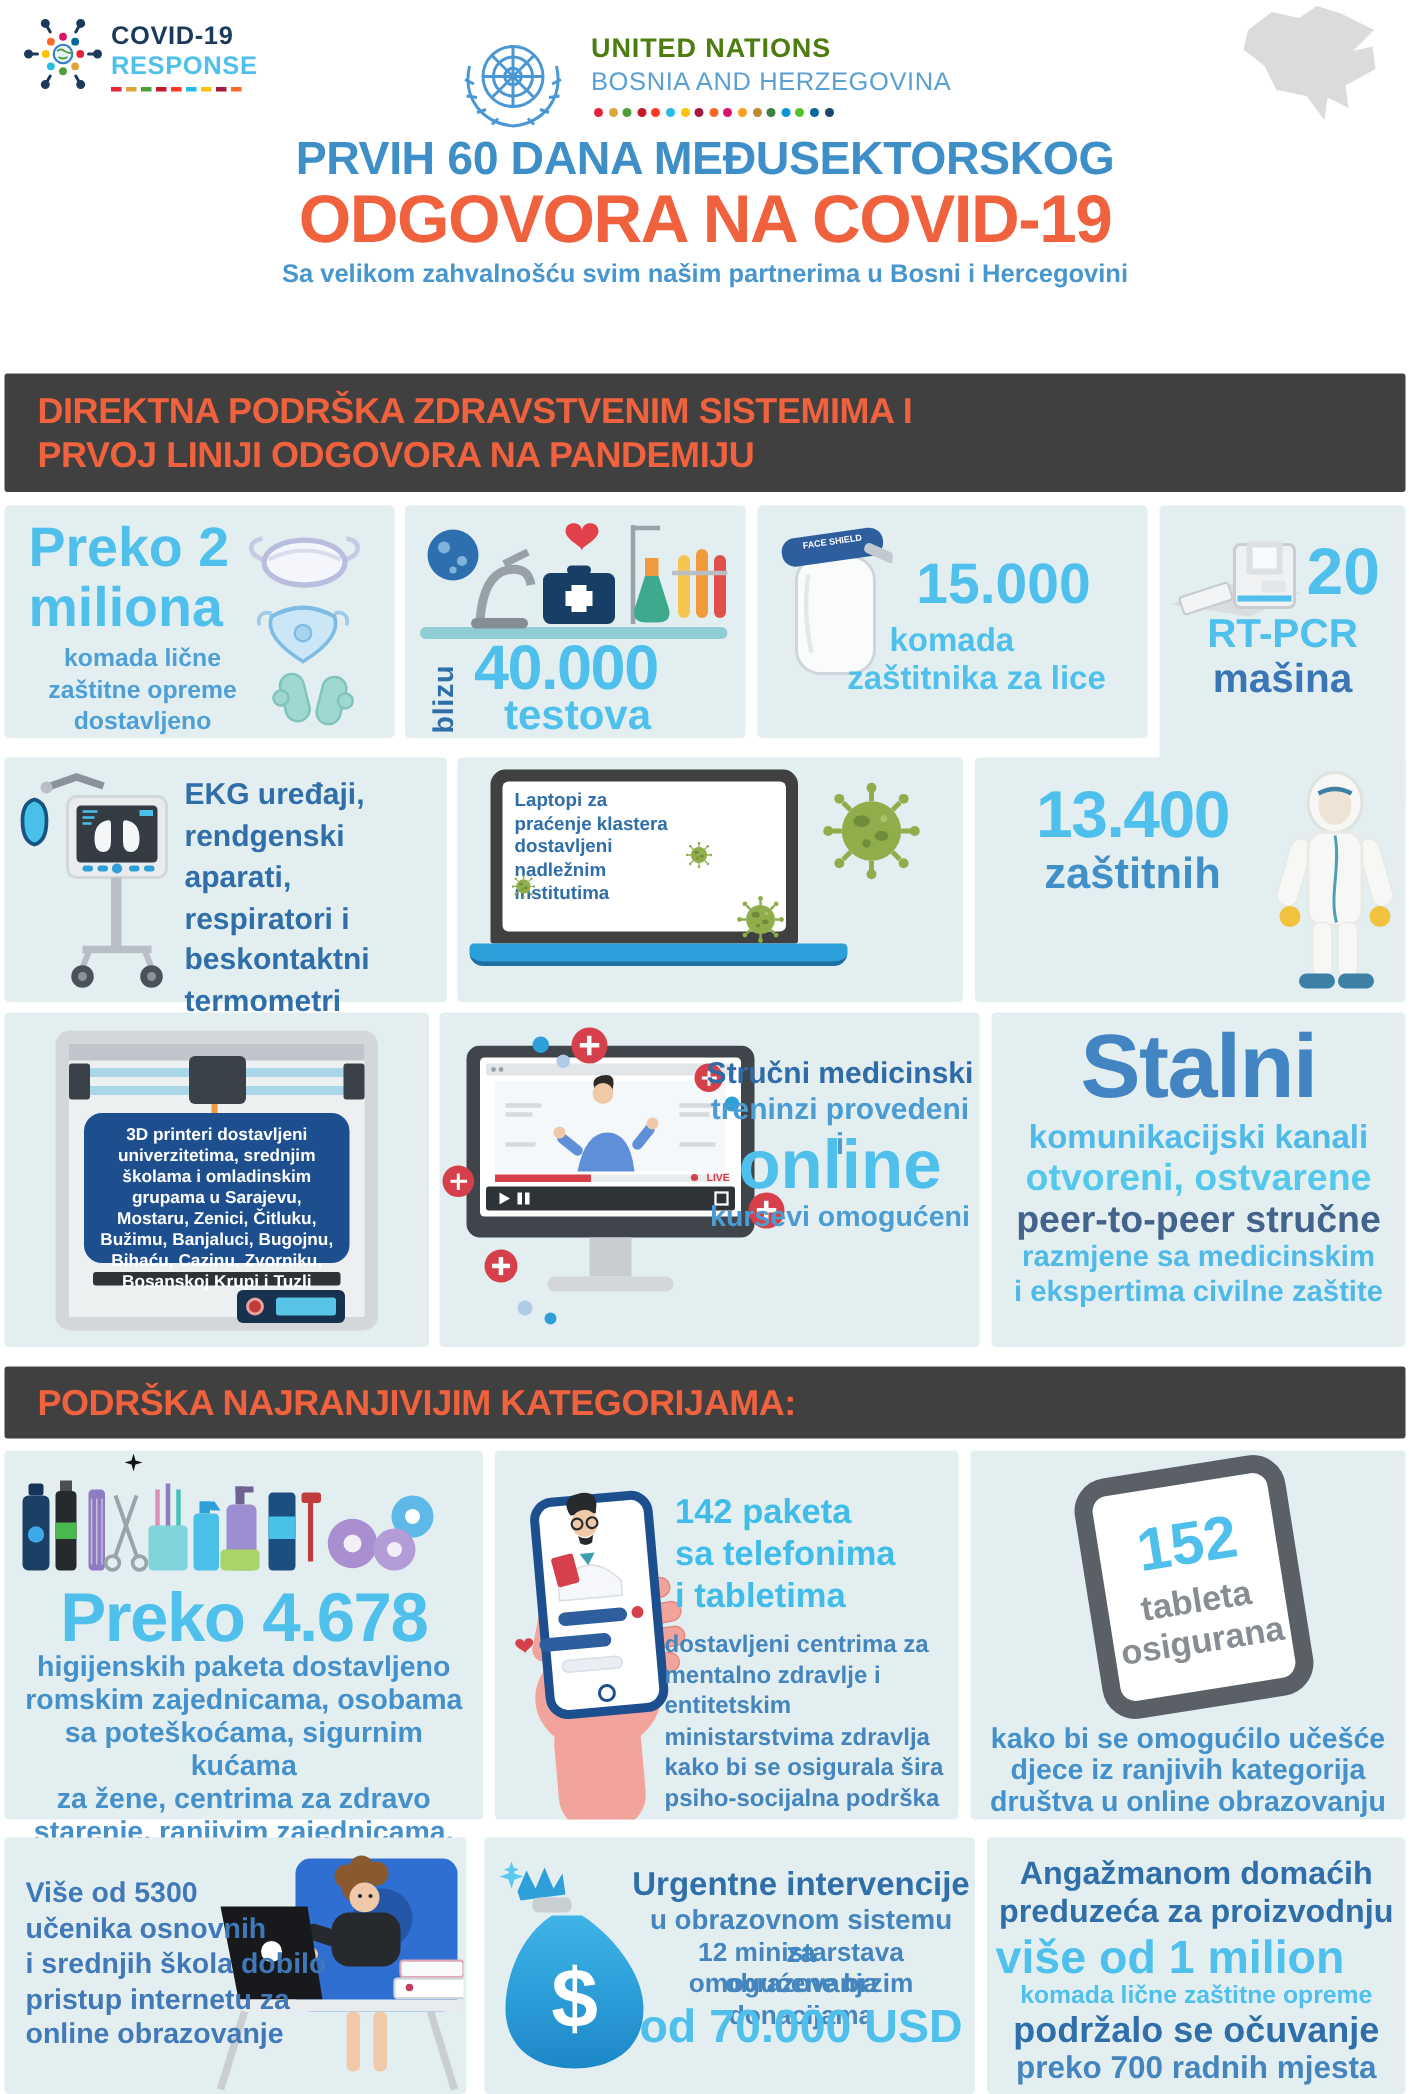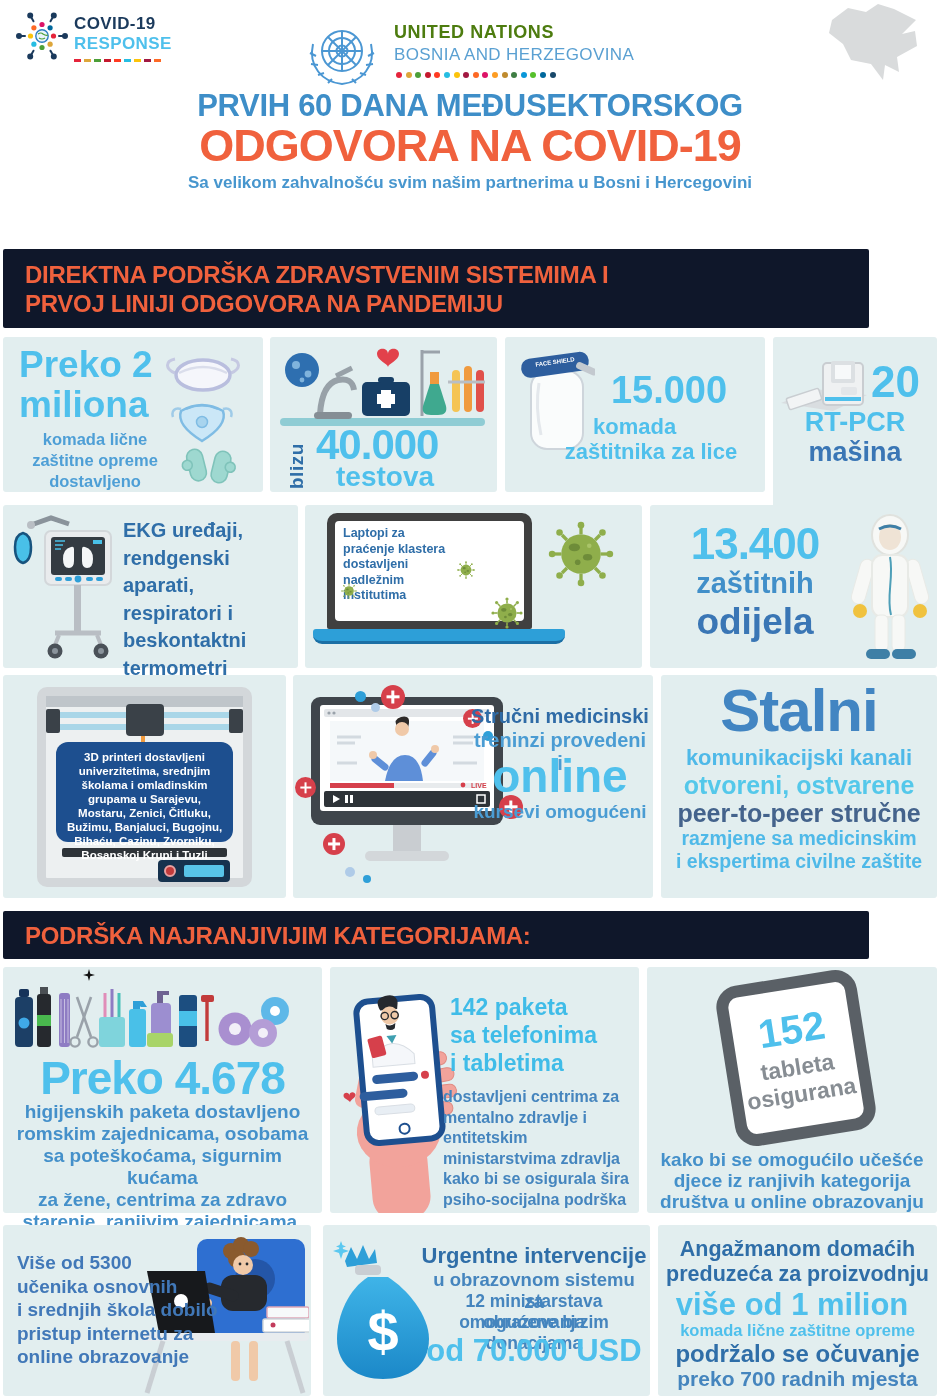--- a/index.html
+++ b/index.html
@@ -1,20 +1,20 @@
 <!DOCTYPE html>
 <html><head>
 <meta charset="utf-8">
 <style>
   *{margin:0;padding:0;box-sizing:border-box}
   body{background:#fff;font-family:"Liberation Sans","DejaVu Sans",sans-serif}
   #infographic{position:relative;width:940px;height:1396px;background:#fff;overflow:hidden}
   .abs{position:absolute}
   .card{position:absolute;background:#E2EEEF;border-radius:3px}
-  .band{position:absolute;left:3px;width:866px;background:#0f172a;border-radius:2px;color:#F0613D;font-weight:700;letter-spacing:-.3px}
+  .band{position:absolute;left:3px;width:934px;background:#404040;border-radius:2px;color:#F0613D;font-weight:700;letter-spacing:-.3px}
   .prelines{white-space:pre-line}
   .vert{writing-mode:vertical-rl;transform:rotate(180deg)}
   .cross{position:absolute;border-radius:50%;background:#D6404B}
   .cross::before,.cross::after{content:"";position:absolute;background:#fff;left:50%;top:50%}
   .cross::before{width:54%;height:14%;transform:translate(-50%,-50%)}
   .cross::after{width:14%;height:54%;transform:translate(-50%,-50%)}
   .dotb{position:absolute;border-radius:50%}
   .sdg-dot{display:inline-block;width:6px;height:6px;border-radius:50%;margin-right:3.6px}
   .dash-seg{display:inline-block;width:7px;height:3px;margin-right:3px}
   .lap-screen{position:absolute;background:#404040;border-radius:10px 10px 2px 2px;padding:8px}
@@ -234,21 +234,20 @@
         <use href="#virusdef"></use>
       </svg>
     <svg class="abs" style="left:36px;top:78px" width="16" height="16" viewBox="0 0 40 40">
         <use href="#virusdef"></use>
       </svg>
   </div>
 
   <div class="card" style="left:650px;top:505px;width:287px;height:163px">
     <div class="abs" style="left:10px;top:14px;width:190px;text-align:center;font-size:44px;font-weight:700;color:#4FC0EC;letter-spacing:-1px">13.400</div>
     <div class="abs" style="left:10px;top:62px;width:190px;text-align:center;font-size:29px;font-weight:700;color:#418FC9">zaštitnih</div>
-    <div class="abs" style="left:10px;top:96px;width:190px;text-align:center;font-size:37px;font-weight:700;color:#3A76B5">odijela</div>
     <svg class="abs" style="left:200px;top:6px" width="80" height="152" viewBox="0 0 80 152">
       <ellipse cx="40" cy="24" rx="18" ry="20" fill="#F7F8F6" stroke="#E0E2DE" stroke-width="2"></ellipse>
       <ellipse cx="40" cy="26" rx="11" ry="13" fill="#EFE3D5"></ellipse>
       <path d="M29,18 q11,-6 22,0" stroke="#3E7FA6" stroke-width="3" fill="none"></path>
       <g transform="rotate(16 14 70)">
           <rect x="6" y="48" width="14" height="46" rx="7" fill="#F7F8F6" stroke="#E8EAE6"></rect>
         </g>
       <g transform="rotate(-16 66 70)">
           <rect x="60" y="48" width="14" height="46" rx="7" fill="#F7F8F6" stroke="#E8EAE6"></rect>
         </g>
@@ -490,21 +489,21 @@
     <div class="abs" style="left:98px;top:18px;width:226px;text-align:center;font-size:22px;font-weight:700;color:#2F6EA8">Urgentne intervencije</div>
     <div class="abs" style="left:98px;top:44px;width:226px;text-align:center;font-size:18.5px;font-weight:700;color:#4585BE">u obrazovnom sistemu za</div>
     <div class="abs" style="left:98px;top:66px;width:226px;text-align:center;font-size:17.5px;font-weight:700;color:#4585BE">12 ministarstava obrazovanja</div>
     <div class="abs" style="left:98px;top:87px;width:226px;text-align:center;font-size:17.5px;font-weight:700;color:#4585BE">omogućene brzim donacijama</div>
     <div class="abs" style="left:98px;top:108px;width:226px;text-align:center;font-size:31px;font-weight:700;color:#4FC0EC">od 70.000 USD</div>
   </div>
 
   <div class="card" style="left:658px;top:1225px;width:279px;height:171px;text-align:center">
     <div class="abs" style="left:0;top:12px;width:279px;font-size:21.5px;font-weight:700;color:#2F6EA8">Angažmanom domaćih</div>
     <div class="abs" style="left:0;top:37px;width:279px;font-size:21.5px;font-weight:700;color:#2F6EA8">preduzeća za proizvodnju</div>
-    <div class="abs" style="left:12px;top:62px;width:244px;font-size:31px;font-weight:700;color:#4FC0EC">više od 1 milion</div>
+    <div class="abs" style="left:0;top:62px;width:244px;font-size:31px;font-weight:700;color:#4FC0EC">više od 1 milion</div>
     <div class="abs" style="left:0;top:96px;width:279px;font-size:16.5px;font-weight:700;color:#4FC0EC">komada lične zaštitne opreme</div>
     <div class="abs" style="left:0;top:115px;width:279px;font-size:24px;font-weight:700;color:#2F6EA8">podržalo se očuvanje</div>
     <div class="abs" style="left:0;top:142px;width:279px;font-size:21px;font-weight:700;color:#4585BE">preko 700 radnih mjesta</div>
   </div>
 
   <svg width="0" height="0" style="position:absolute">
     <symbol id="virusdef" viewBox="0 0 40 40">
       <g stroke="#8FAE4B" stroke-width="2">
         <line x1="32" y1="20" x2="36" y2="20"></line>
           <line x1="28.5" y1="11.5" x2="31.5" y2="8.5"></line>

